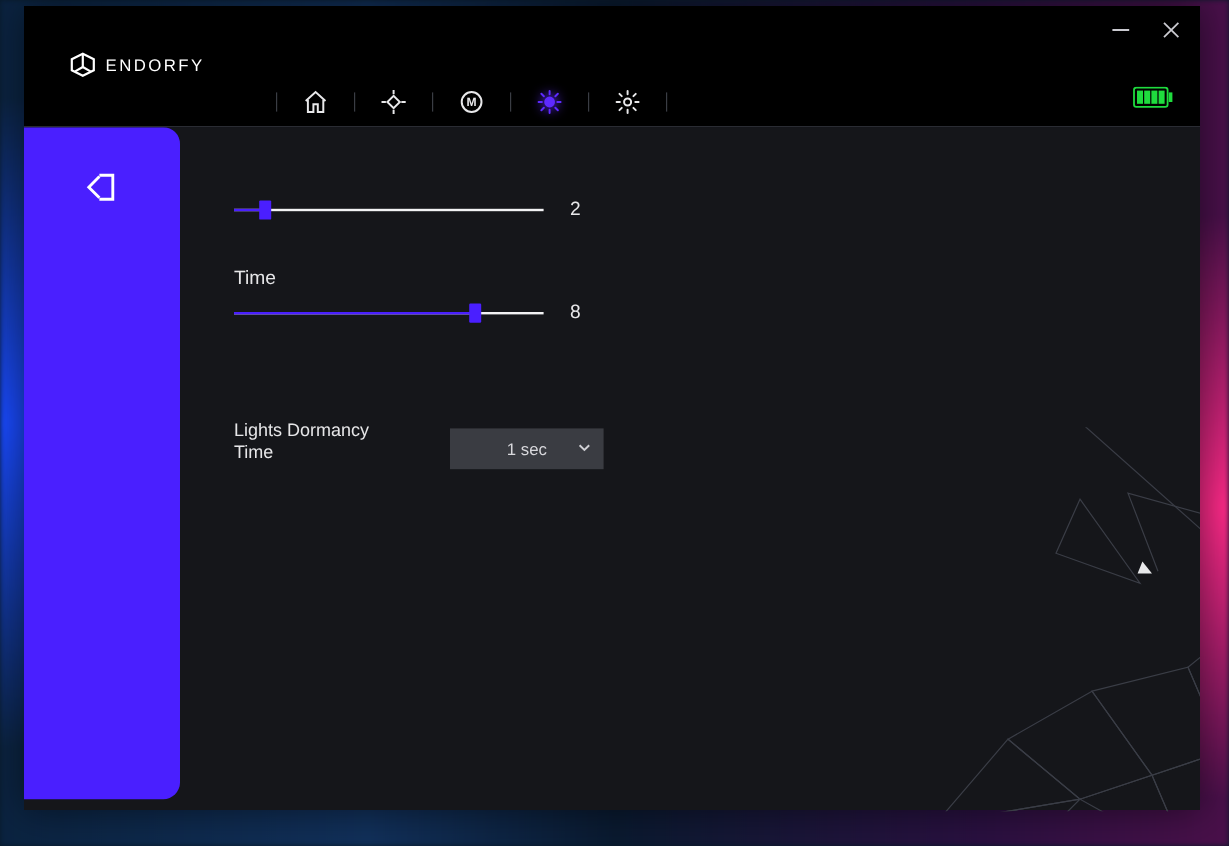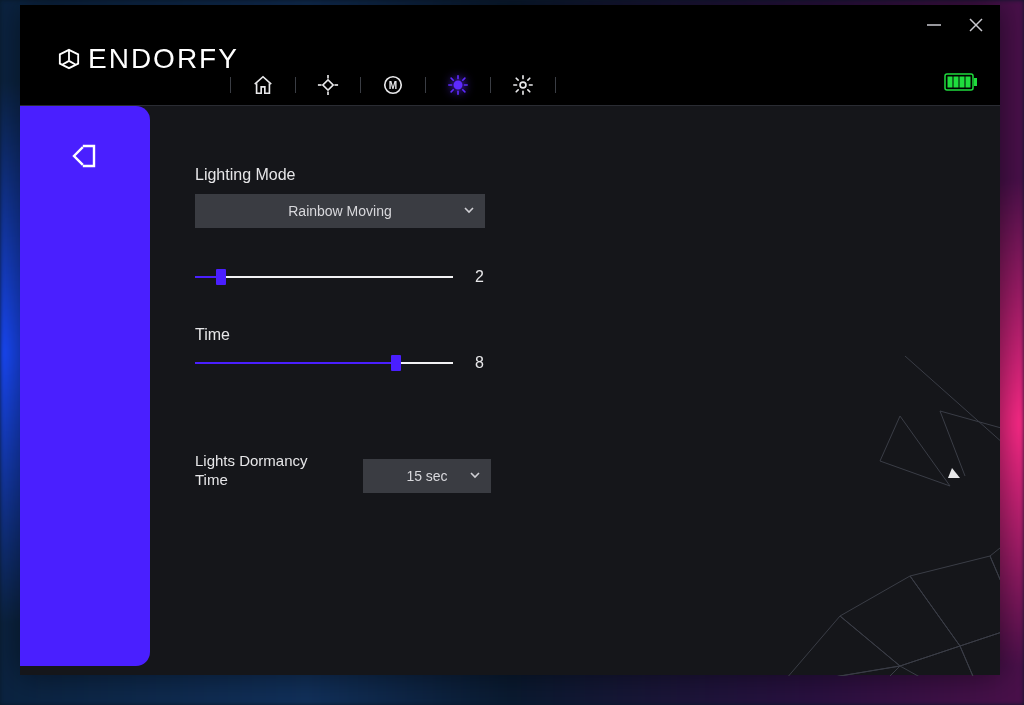--- a/index.html
+++ b/index.html
@@ -54,21 +54,21 @@
   .brand {
     position: absolute;
     left: 38px;
     top: 38px;
     display: flex;
     align-items: center;
     gap: 8px;
     color: #fff;
     letter-spacing: 2px;
     font-weight: 400;
-    font-size: 28px;
+    font-size: 14px;
   }
   .brand svg { flex: none; }
   .topnav {
     position: absolute;
     left: 210px;
     bottom: 0;
     height: 40px;
     display: flex;
     align-items: center;
   }
@@ -187,21 +187,21 @@
     border-radius: 1px;
   }
   .slider .val {
     font-size: 16px;
     color: #e8e8ea;
     min-width: 16px;
   }
   .dormancy-row {
     display: flex;
     align-items: center;
-    gap: 28px;
+    gap: 40px;
     margin-top: 80px;
   }
 </style>
 </head>
 <body>
 
 <div class="desktop-bg"></div>
 
 <div class="app">
 
@@ -317,31 +317,20 @@
       <div class="back-btn">
         <svg width="32" height="32" viewBox="0 0 32 32" fill="none" stroke="#fff" stroke-width="2.4" stroke-linecap="square">
           <polyline points="14,8 6,16 14,24"></polyline>
           <polyline points="16,6 26,6 26,26 16,26"></polyline>
         </svg>
       </div>
     </div>
 
     <div class="content">
 
-      <div class="group">
-        <div class="label">Lighting Mode</div>
-        <div class="select">
-          <span>Rainbow Moving</span>
-          <span class="chev">
-            <svg width="12" height="12" viewBox="0 0 12 12">
-                <polyline points="2,4 6,8 10,4" fill="none" stroke="#cfcfd4" stroke-width="1.6"></polyline>
-              </svg>
-          </span>
-        </div>
-      </div>
 
       <div class="group">
         <div class="slider">
           <div class="track">
             <div class="fill" style="width:10%"></div>
             <div class="thumb" style="left:10%"></div>
           </div>
           <span class="val">2</span>
         </div>
       </div>
@@ -353,21 +342,21 @@
             <div class="fill" style="width:78%"></div>
             <div class="thumb" style="left:78%"></div>
           </div>
           <span class="val">8</span>
         </div>
       </div>
 
       <div class="dormancy-row">
         <div class="label small">Lights Dormancy Time</div>
         <div class="select small">
-          <span>15 sec</span>
+          <span>1 sec</span>
           <span class="chev">
             <svg width="12" height="12" viewBox="0 0 12 12">
                 <polyline points="2,4 6,8 10,4" fill="none" stroke="#cfcfd4" stroke-width="1.6"></polyline>
               </svg>
           </span>
         </div>
       </div>
 
     </div>
   </div>

